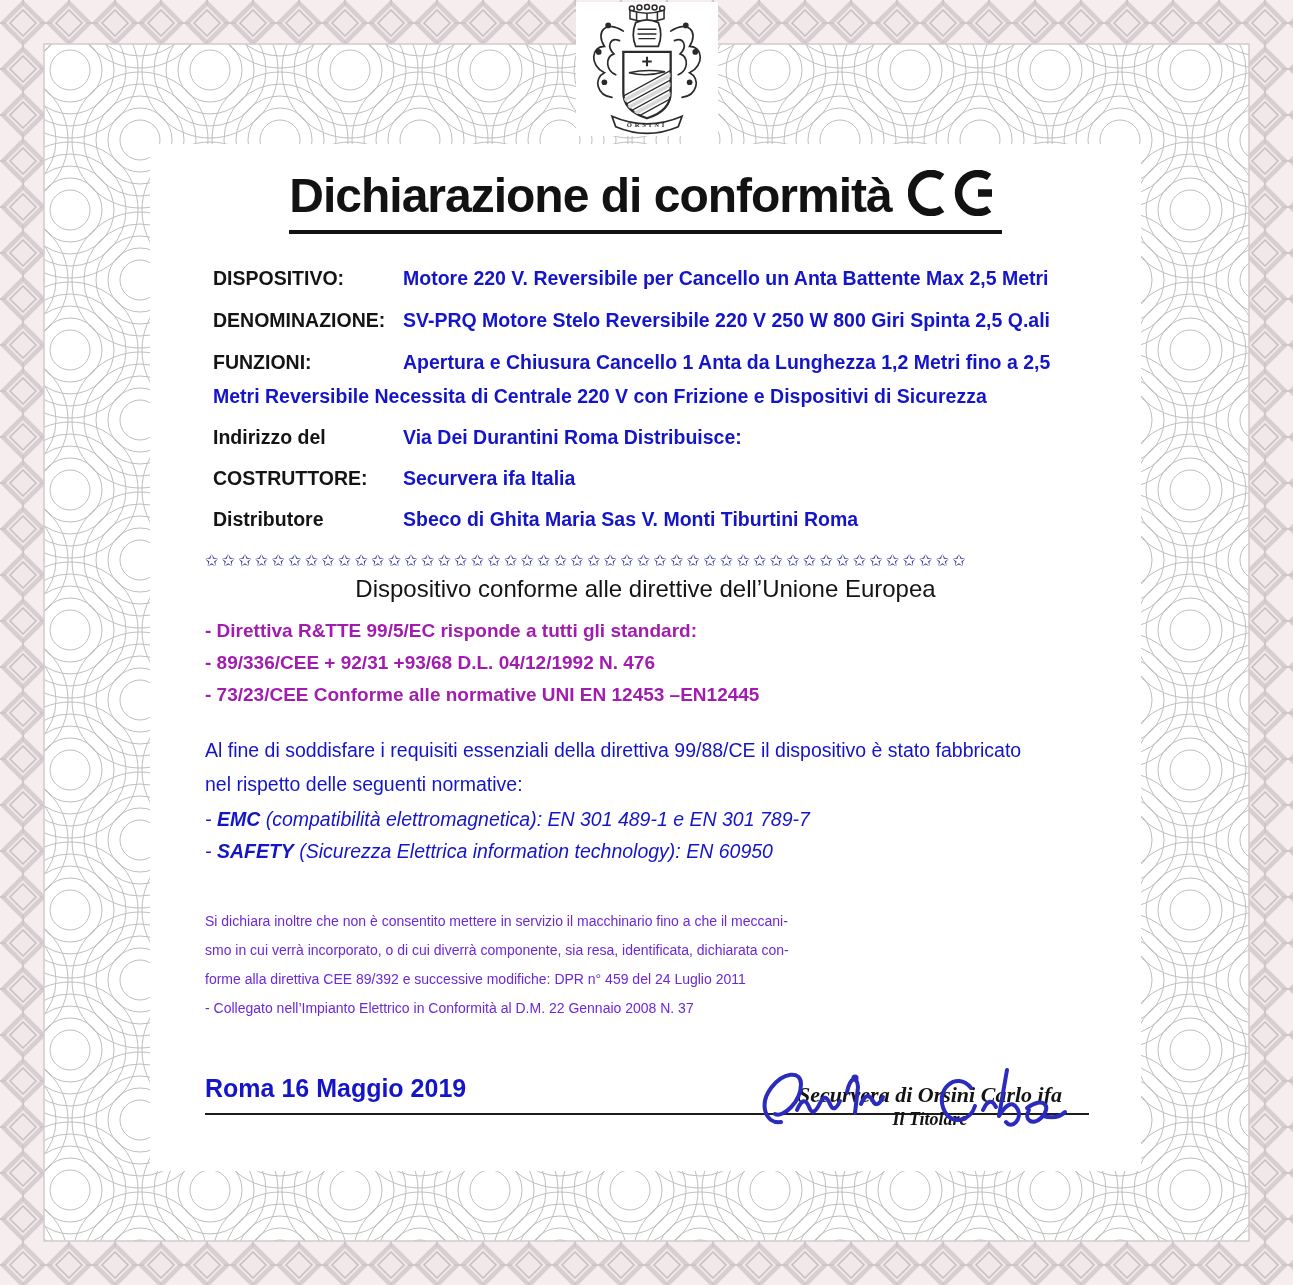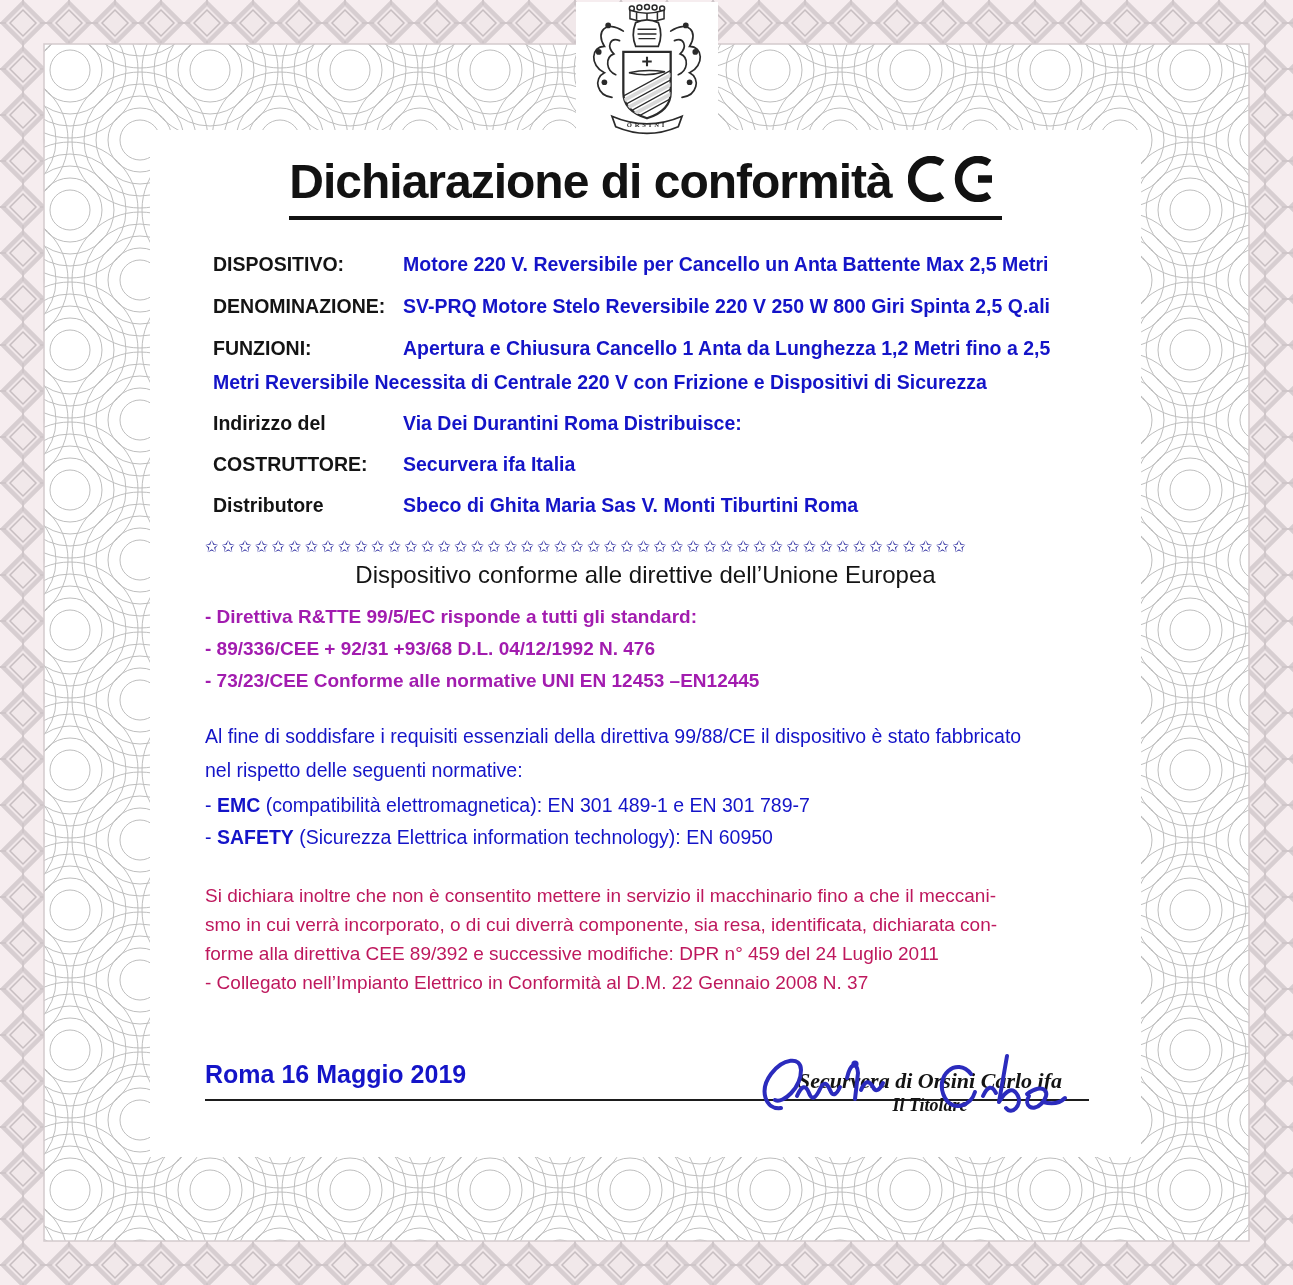--- a/index.html
+++ b/index.html
@@ -5,21 +5,21 @@
   html,body{margin:0;padding:0;}
   body{
     width:1293px;height:1285px;position:relative;overflow:hidden;
     background:#ffffff;
     font-family:"Liberation Sans","DejaVu Sans",sans-serif;
     -webkit-font-smoothing:antialiased;
   }
   .border-layer{position:absolute;top:0;left:0;z-index:0;}
   .content{
     position:absolute;z-index:2;
-    left:150px;top:130px;width:991px;height:1027px;
+    left:150px;top:144px;width:991px;height:1027px;
     background:#ffffff;
     box-sizing:border-box;
     padding:0 55px;
   }
   .crest{
     position:absolute;z-index:3;
     left:576px;top:2px;width:142px;height:134px;
     background:#ffffff;
     display:flex;align-items:flex-start;justify-content:center;
   }
@@ -62,27 +62,27 @@
   }
   .directives{margin-top:11px;}
   .directive{
     font-size:19px;font-weight:bold;color:#a21caf;line-height:32px;
   }
   .fab-intro{
     margin-top:22px;
     font-size:19.5px;color:#1414c8;line-height:34px;font-weight:normal;
   }
   .norm-line{
-    font-size:19.5px;color:#1414c8;line-height:32px;font-weight:normal;
+    font-size:19.5px;color:#1414c8;line-height:32px;font-weight:normal;font-style:italic;
   }
   .norm-line .term{font-weight:bold;}
   .norm-lines{margin-top:2px;}
   .declaration{
-    margin-top:28px;
-    font-size:19px;color:#be185d;line-height:29px;font-weight:normal;
+    margin-top:40px;
+    font-size:14px;color:#6d28d9;line-height:29px;font-weight:normal;
   }
   .date-place{
     position:absolute;left:55px;top:930px;
     font-size:25px;font-weight:bold;color:#1414c8;
   }
   .sig-block{
     position:absolute;left:600px;top:898px;width:360px;
     text-align:center;z-index:4;
   }
   .sig-company{

